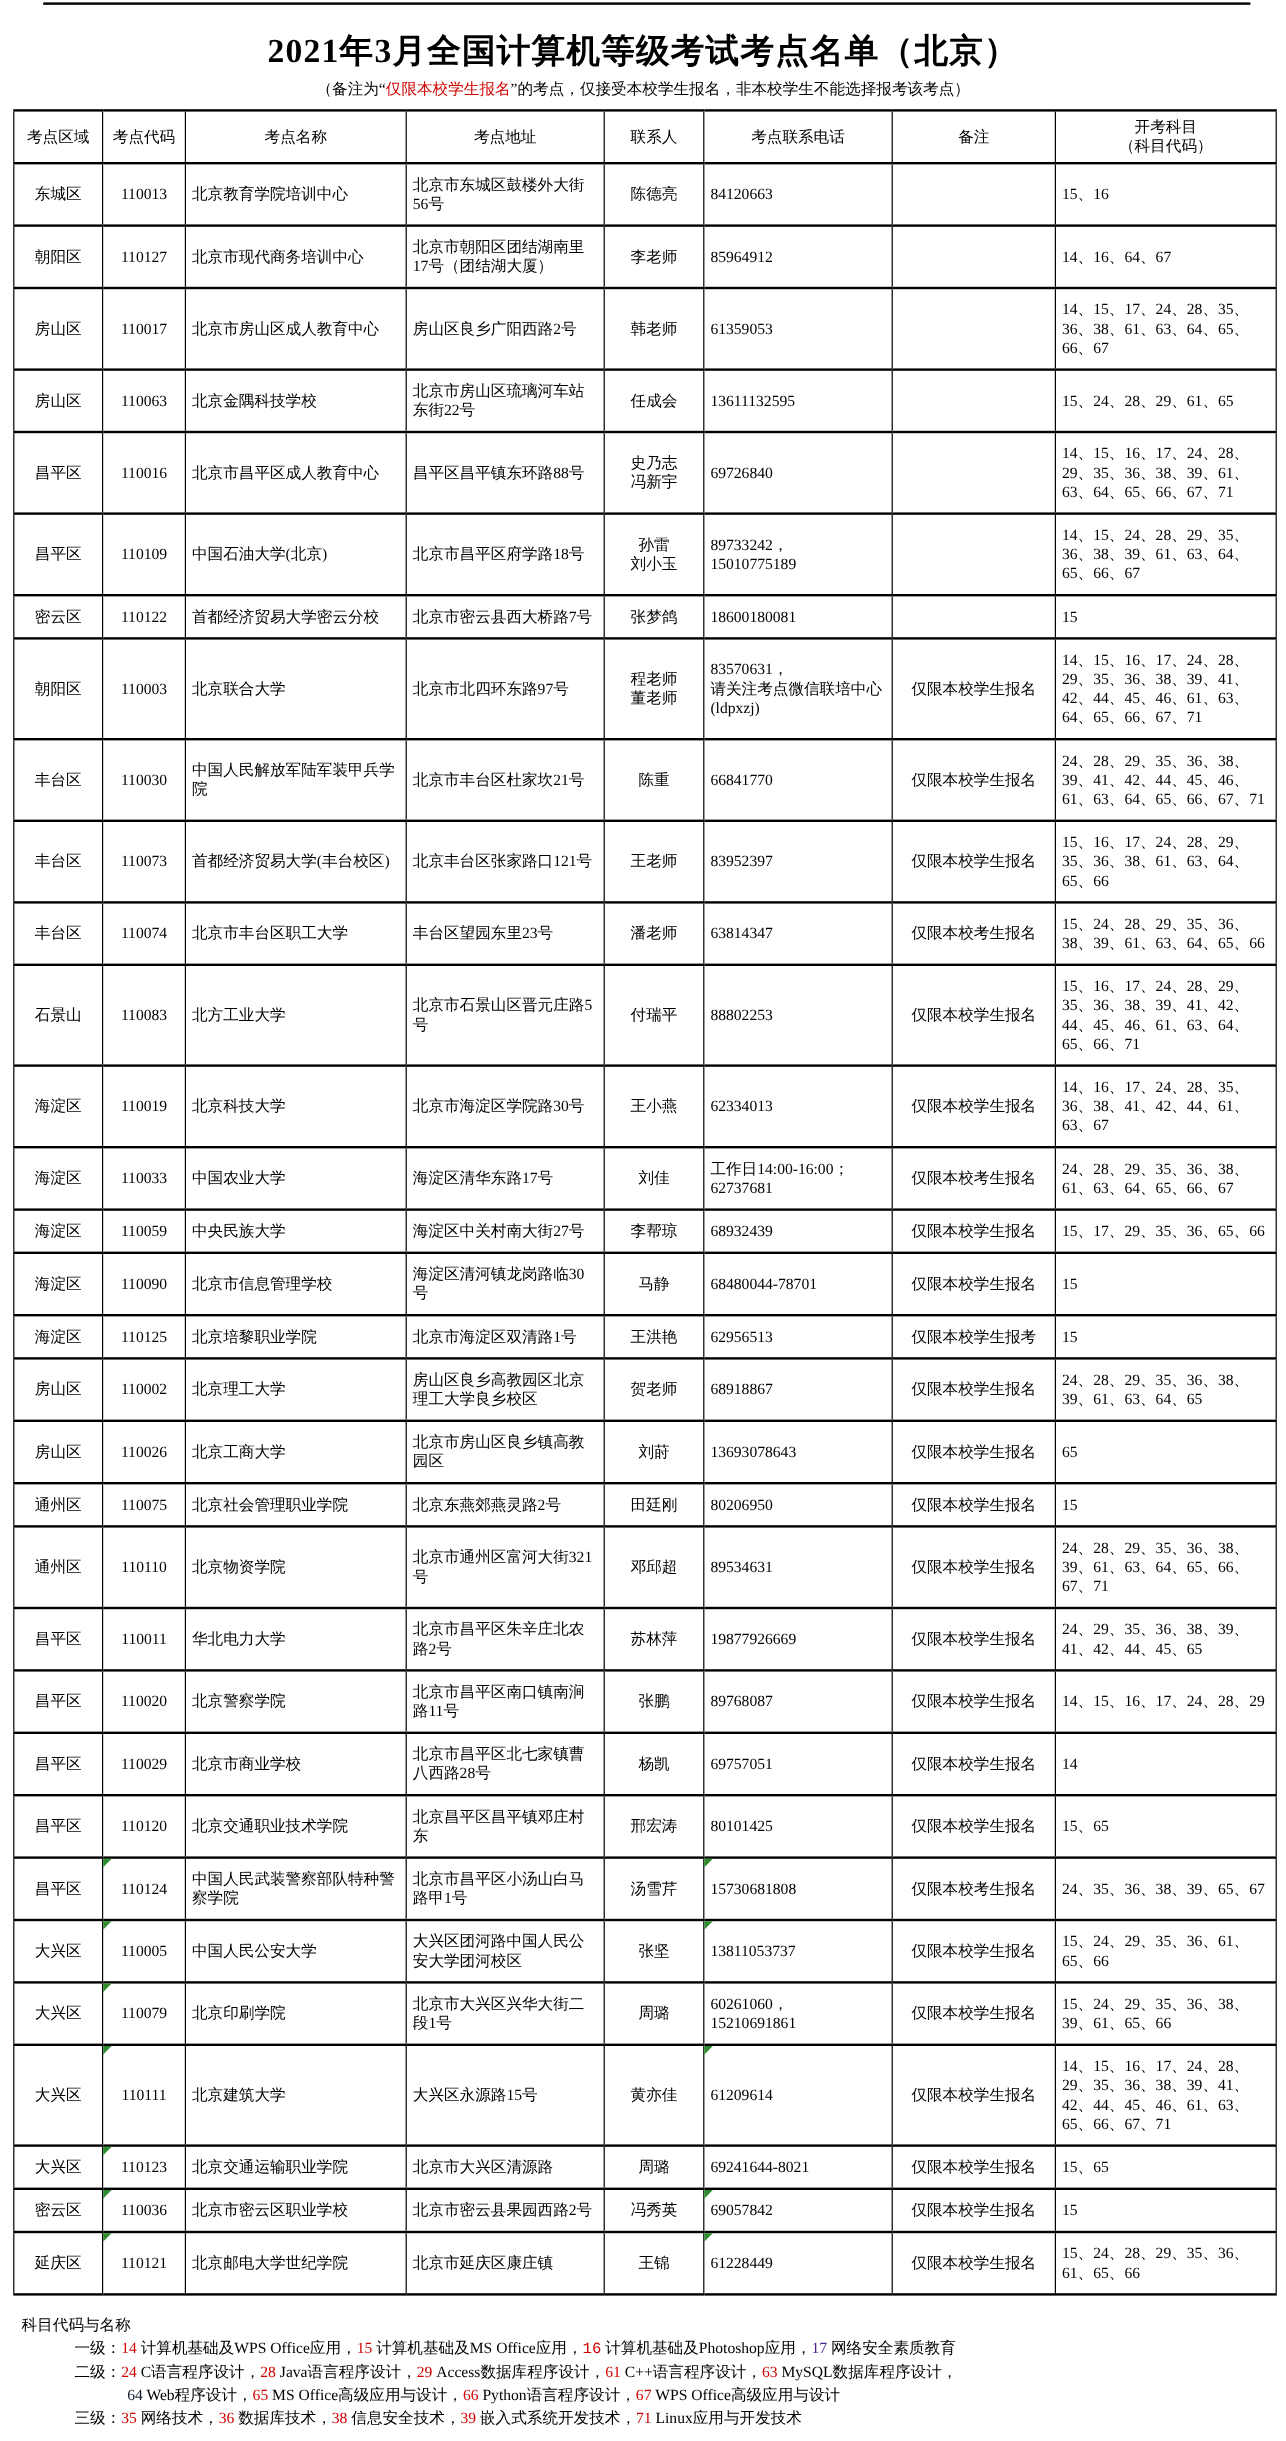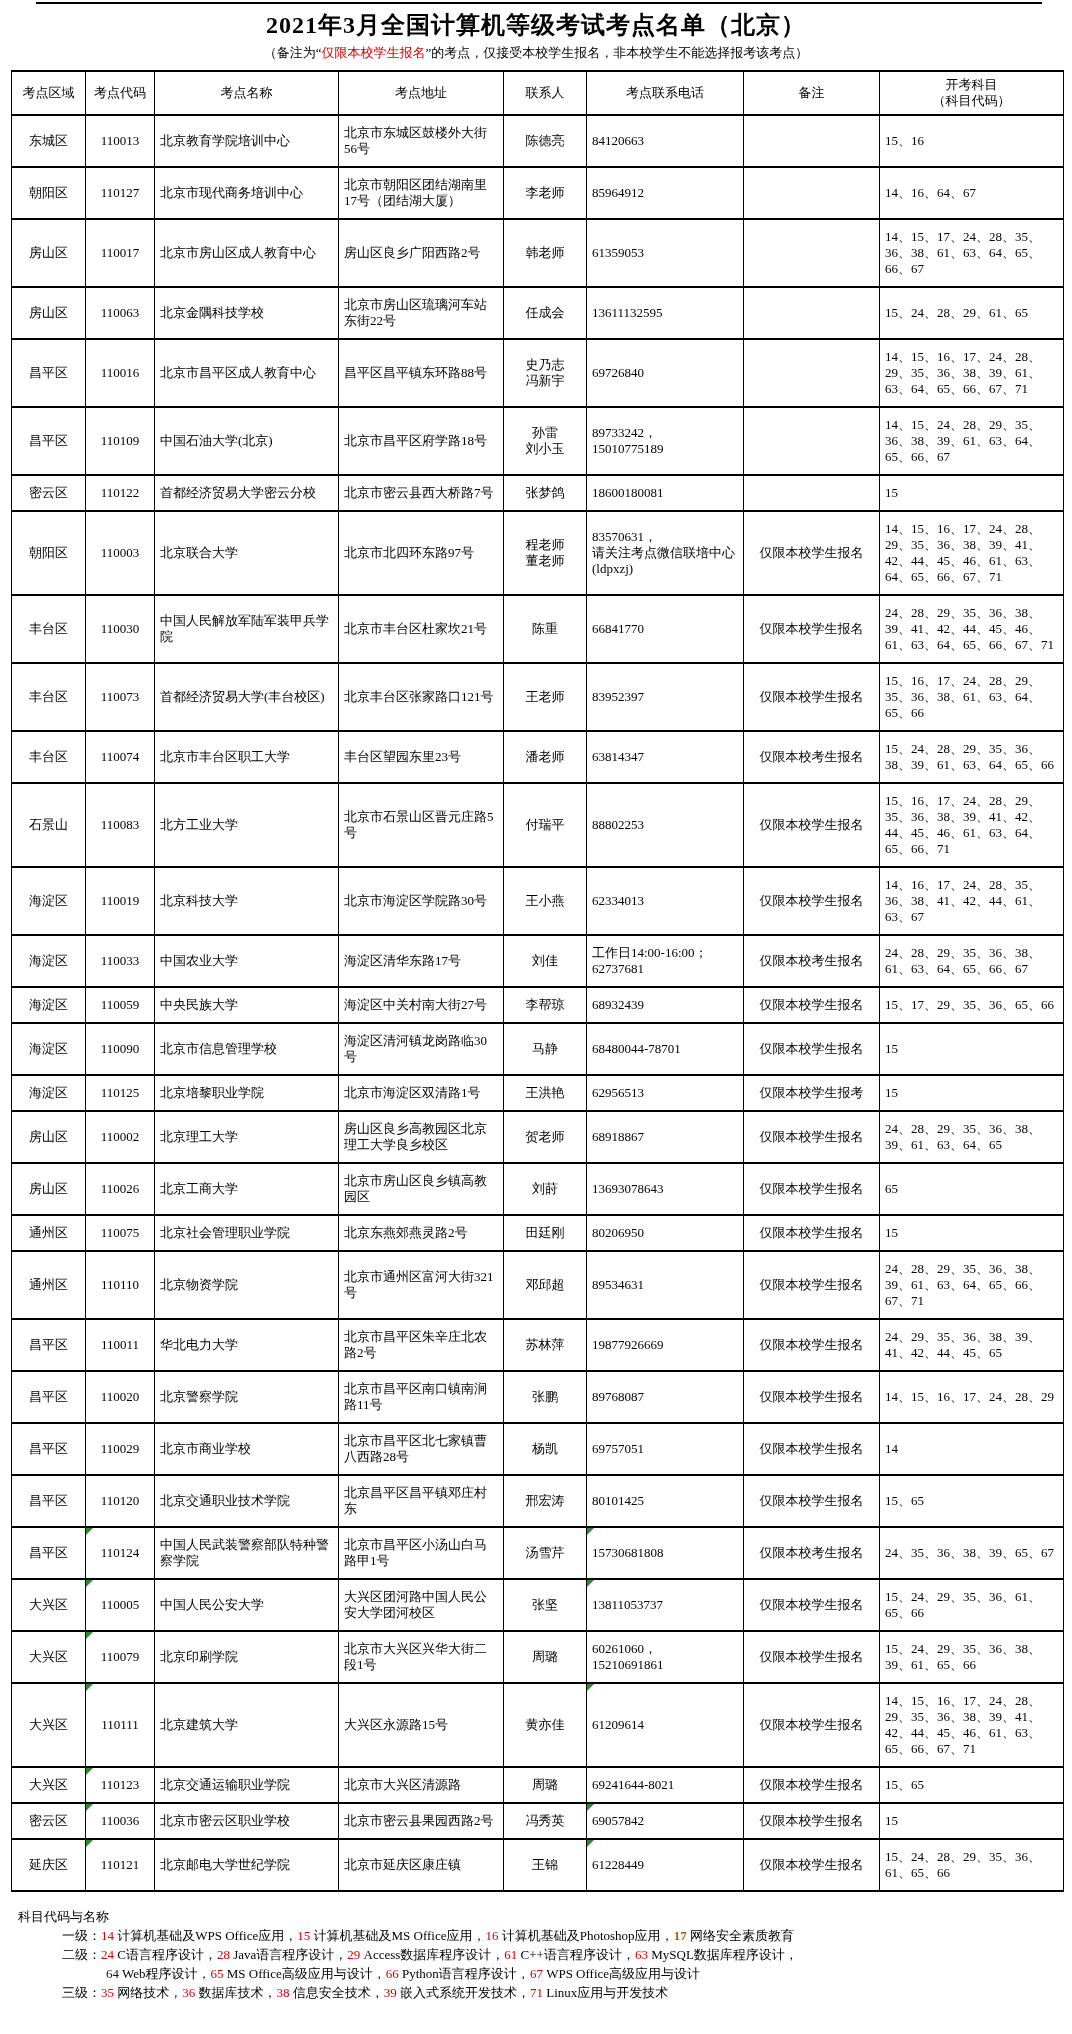--- a/index.html
+++ b/index.html
@@ -1,19 +1,19 @@
 <!DOCTYPE html>
 <html lang="zh"><head>
 <meta charset="utf-8">
 <style>
   html,body { margin:0; padding:0; background:#fff; }
   body { width:1072px; font-family:"Liberation Serif","DejaVu Serif",serif; color:#000; }
   .page { position:relative; width:1072px; min-height:2034px; overflow:hidden; }
   .top-rule { position:absolute; top:2px; left:36px; width:1006px; height:2px; background:#000; }
-  .title { padding-top:9px; text-align:center; font-size:24px; font-weight:bold; letter-spacing:1px; }
+  .title { padding-top:24px; text-align:center; font-size:28px; font-weight:bold; letter-spacing:1px; }
   .subtitle { margin-top:3px; text-align:center; font-size:13px; }
   table.exam { border-collapse:collapse; table-layout:fixed; width:1052px; margin:8px 0 0 11px; }
   col.c-region   { width:74px; }
   col.c-code     { width:69px; }
   col.c-name     { width:184px; }
   col.c-address  { width:165px; }
   col.c-contact  { width:83px; }
   col.c-phone    { width:157px; }
   col.c-remark   { width:136px; }
   col.c-subjects { width:184px; }
@@ -395,19 +395,19 @@
           <td class="pre rel">61228449<span class="corner" style="border-top-color: rgb(46, 139, 46);"></span></td>
           <td class="c">仅限本校学生报名</td>
           <td>15、24、28、29、35、36、61、65、66</td>
         </tr>
       </tbody>
   </table>
 
   <div class="footer">
     <div class="footer-heading">科目代码与名称</div>
     <div id="footer-lines">
-        <div class="footer-line"><span>一级：</span><span style="color: rgb(209, 0, 0);">14</span><span> 计算机基础及WPS Office应用，</span><span style="color: rgb(209, 0, 0);">15</span><span> 计算机基础及MS Office应用，</span><span style="color: rgb(209, 0, 0);">16</span><span> 计算机基础及Photoshop应用，</span><span style="color: #a16207; font-weight: bold;">17</span><span> 网络安全素质教育</span></div>
+        <div class="footer-line"><span>一级：</span><span style="color: rgb(209, 0, 0);">14</span><span> 计算机基础及WPS Office应用，</span><span style="color: rgb(209, 0, 0);">15</span><span> 计算机基础及MS Office应用，</span><span style="color: rgb(209, 0, 0); font-family: Liberation Mono, monospace;">16</span><span> 计算机基础及Photoshop应用，</span><span style="color: #4c1d95;">17</span><span> 网络安全素质教育</span></div>
         <div class="footer-line"><span>二级：</span><span style="color: rgb(209, 0, 0);">24</span><span> C语言程序设计，</span><span style="color: rgb(209, 0, 0);">28</span><span> Java语言程序设计，</span><span style="color: rgb(209, 0, 0);">29</span><span> Access数据库程序设计，</span><span style="color: rgb(209, 0, 0);">61</span><span> C++语言程序设计，</span><span style="color: rgb(209, 0, 0);">63</span><span> MySQL数据库程序设计，</span></div>
         <div class="footer-line indent"><span style="color: #0f172a;">64</span><span> Web程序设计，</span><span style="color: rgb(209, 0, 0);">65</span><span> MS Office高级应用与设计，</span><span style="color: rgb(209, 0, 0);">66</span><span> Python语言程序设计，</span><span style="color: rgb(209, 0, 0);">67</span><span> WPS Office高级应用与设计</span></div>
         <div class="footer-line"><span>三级：</span><span style="color: rgb(209, 0, 0);">35</span><span> 网络技术，</span><span style="color: rgb(209, 0, 0);">36</span><span> 数据库技术，</span><span style="color: rgb(209, 0, 0);">38</span><span> 信息安全技术，</span><span style="color: rgb(209, 0, 0);">39</span><span> 嵌入式系统开发技术，</span><span style="color: rgb(209, 0, 0);">71</span><span> Linux应用与开发技术</span></div>
       </div>
   </div>
 </div>
 
 </body></html>

